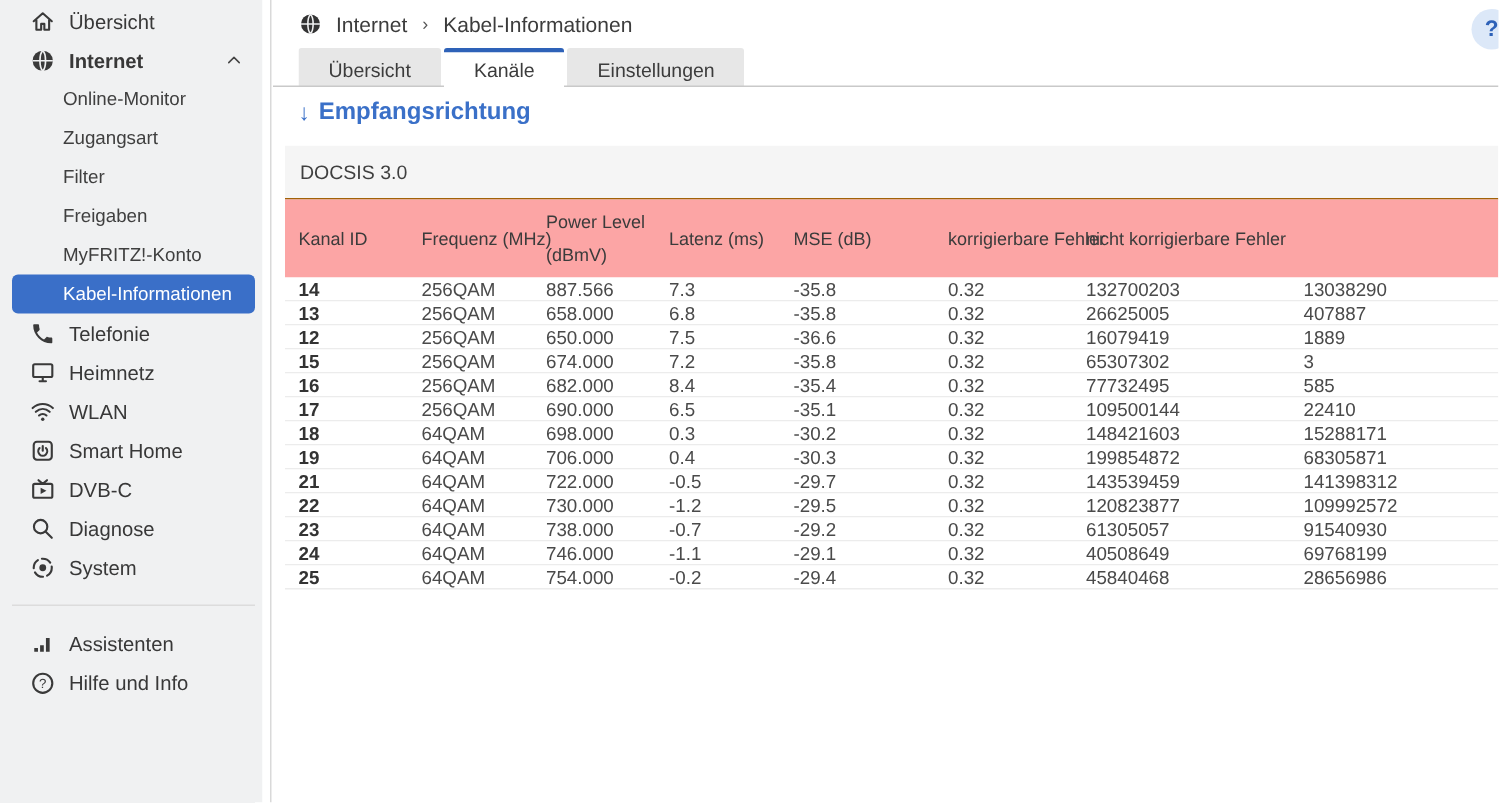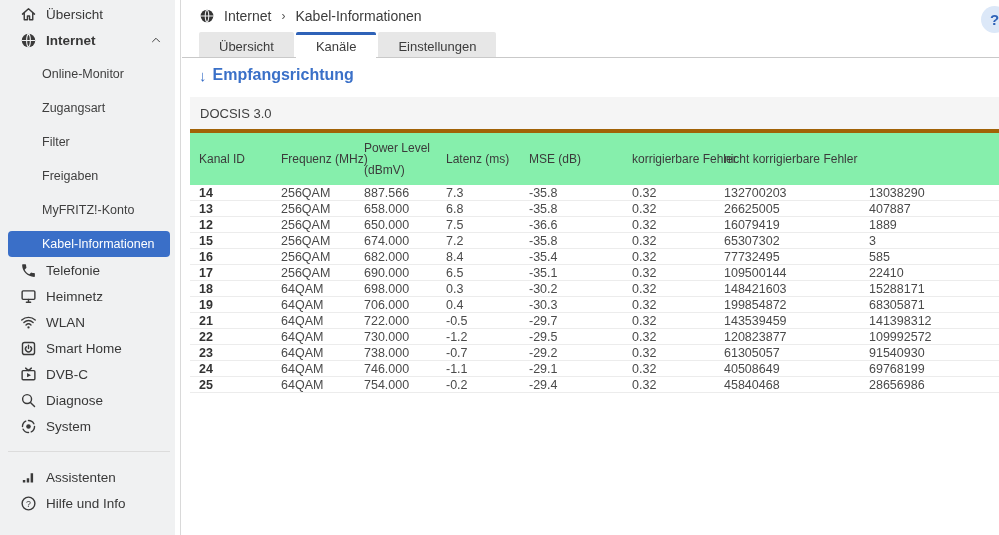--- a/index.html
+++ b/index.html
@@ -11,21 +11,21 @@
   
   .sidebar{position:absolute;left:0;top:0;width:175px;height:535px;background:#f0f1f2;}
   .sidebar-edge{position:absolute;left:175px;top:0;width:6px;height:535px;background:#fff;border-right:1px solid #d9d9d9;box-sizing:border-box;}
   .nav{padding-top:1px;}
   .nav-item{display:flex;align-items:center;height:26px;padding-left:20px;font-size:13.5px;color:#383838;position:relative;cursor:pointer;}
   .nav-item.bold{font-weight:bold;}
   .nav-item .ico{width:17px;height:17px;margin-right:9px;flex:none;display:flex;color:#3a3a3a;}
   .nav-item .ico svg{width:17px;height:17px;}
   .chev{position:absolute;right:13px;top:7px;width:12px;height:12px;color:#444;}
   .chev svg{width:12px;height:12px;}
-  .nav-subitem{display:flex;align-items:center;height:26px;margin:8px 5px 0 8px;padding-left:34px;font-size:12.5px;color:#3f3f3f;border-radius:4px;cursor:pointer;}
+  .nav-subitem{display:flex;align-items:center;height:26px;margin:0 5px 0 8px;padding-left:34px;font-size:12.5px;color:#3f3f3f;border-radius:4px;cursor:pointer;}
   .nav-subitem.selected{background:#3a6fc8;color:#fff;}
   .nav-divider{border:none;border-top:1px solid #dcdcdc;margin:12px 5px 11px 8px;}
   
   .content{position:absolute;left:182px;top:0;right:0;bottom:0;background:#fff;}
   .breadcrumb{display:flex;align-items:center;height:32px;padding-left:17px;gap:9px;font-size:14px;color:#3c3c3c;}
   .breadcrumb .ico{width:16px;height:16px;display:flex;color:#333;}
   .breadcrumb .ico svg{width:16px;height:16px;}
   .crumb{cursor:pointer;}
   .crumb-sep{color:#555;font-size:12px;margin:0 1px;}
   .help-btn{position:absolute;top:6px;right:-9px;width:27px;height:27px;border-radius:50%;
@@ -35,23 +35,23 @@
   .tabbar::after{content:"";position:absolute;left:0;right:0;bottom:0;height:1px;background:#c9c9c9;z-index:0;}
   .tab{background:#e7e7e7;font-size:13px;color:#3c3c3c;padding:0 20px;display:flex;align-items:center;
     border-top:3px solid transparent;box-sizing:border-box;cursor:pointer;border-radius:2px 2px 0 0;}
   .tab.active{background:#fff;border-top:3px solid #2e62b8;position:relative;z-index:1;text-align:right;}
   
   .section-title{margin:8px 0 0 17px;font-size:16px;font-weight:bold;color:#3a70c8;display:flex;align-items:center;gap:6px;}
   .section-title .arrow{font-weight:normal;font-size:15px;}
   
   .table-wrap{position:absolute;left:8px;right:0;top:97px;bottom:0;overflow:hidden;}
   .group-header{height:36px;background:#f5f5f5;display:flex;align-items:center;padding-left:10px;
-    font-size:13px;color:#3f3f3f;box-sizing:border-box;border-bottom:4px solid #a16207;}
+    font-size:13px;color:#3f3f3f;box-sizing:border-box;border-bottom:1px solid #a16207;}
   .grid{display:grid;grid-template-columns:82px 83px 82px 83px 103px 92px 145px minmax(130px,1fr);}
-  .thead{background:#86efac;min-height:52px;align-items:center;font-size:12px;color:#3b3b3b;}
+  .thead{background:#fca5a5;min-height:52px;align-items:center;font-size:12px;color:#3b3b3b;}
   .thead .cell{padding:4px 2px 4px 9px;white-space:nowrap;line-height:1.85;}
   .thead .cell.wrap{white-space:normal;}
   .trow{height:16px;align-items:center;border-bottom:1px solid #ececec;box-sizing:border-box;
     font-size:12.5px;color:#4a4a4a;background:#fff;}
   .trow .cell{padding-left:9px;white-space:nowrap;}
   .trow .cell:first-child{font-weight:bold;color:#333;}
 </style>
 </head>
 <body>
 

